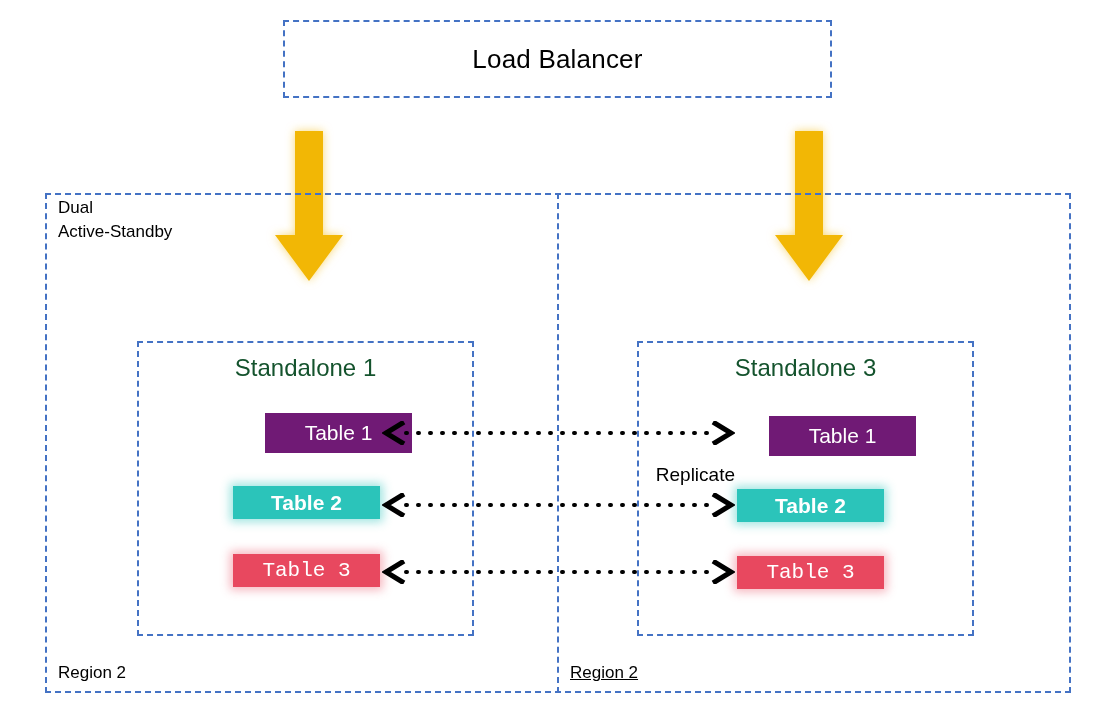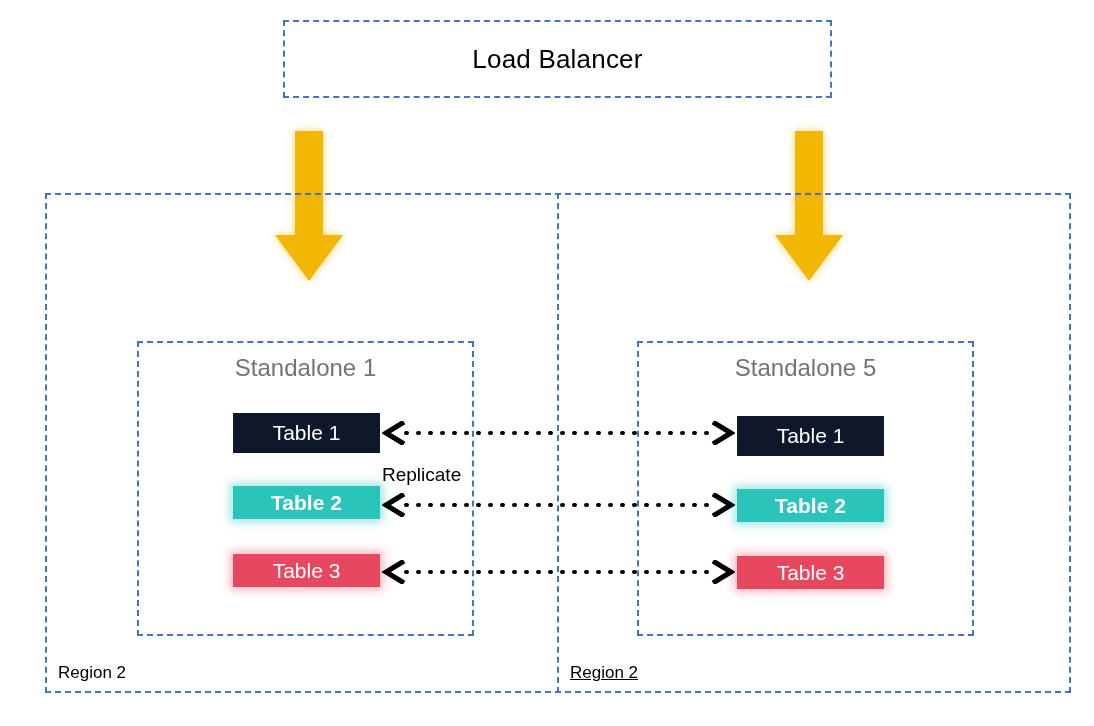--- a/index.html
+++ b/index.html
@@ -88,40 +88,40 @@
   #standalone-2 {
     left: 637px;
     top: 341px;
     width: 337px;
     height: 295px;
   }
   .standalone-title {
     position: absolute;
     top: 354px;
     font-size: 24px;
-    color: #737373;
+    color: #14532d;
     text-align: center;
     width: 337px;
   }
   #standalone-1-title { left: 137px; }
   #standalone-2-title { left: 637px; }
 
   
   .table-chip {
     position: absolute;
     display: flex;
     align-items: center;
     justify-content: center;
     color: #ffffff;
     font-size: 21px;
     box-sizing: border-box;
   }
-  .chip-green  { background: #0f172a; }
+  .chip-green  { background: #701a75; margin-left: 32px; }
   .chip-teal   { background: #2BC4BA; box-shadow: 0 0 9px 3px rgba(43,196,186,0.45); font-weight: bold; }
-  .chip-pink   { background: #E8485F; box-shadow: 0 0 9px 3px rgba(232,72,95,0.40); }
+  .chip-pink   { background: #E8485F; box-shadow: 0 0 9px 3px rgba(232,72,95,0.40); font-family: Liberation Mono, monospace; }
 
   
   #t1-left { left: 233px; top: 413px; width: 147px; height: 40px; }
   #t2-left { left: 233px; top: 486px; width: 147px; height: 33px; }
   #t3-left { left: 233px; top: 554px; width: 147px; height: 33px; }
   
   #t1-right { left: 737px; top: 416px; width: 147px; height: 40px; }
   #t2-right { left: 737px; top: 489px; width: 147px; height: 33px; }
   #t3-right { left: 737px; top: 556px; width: 147px; height: 33px; }
 
@@ -135,21 +135,21 @@
   #arrow-1 { top: 421px; }
   #arrow-2 { top: 493px; }
   #arrow-3 { top: 560px; }
   .replicate-arrow svg { display: block; }
 
   #replicate-label {
     position: absolute;
     left: 382px;
     top: 464px;
     width: 353px;
-    text-align: left;
+    text-align: right;
     font-size: 19px;
     color: #000000;
   }
 
   
   .gold-arrow {
     position: absolute;
     width: 76px;
     height: 155px;
     filter: drop-shadow(0 0 5px rgba(242,183,5,0.55));
@@ -172,41 +172,43 @@
       <polygon points="24,0 52,0 52,104 72,104 38,150 4,104 24,104" fill="#F2B705"></polygon>
     </svg>
   </div>
   <div class="gold-arrow" id="gold-arrow-right">
     <svg width="76" height="155" viewBox="0 0 76 155">
       <polygon points="24,0 52,0 52,104 72,104 38,150 4,104 24,104" fill="#F2B705"></polygon>
     </svg>
   </div>
 
   <div id="dual-container" class="dashed-box"></div>
+  <div class="dual-title">Dual
+Active-Standby</div>
 
   <div id="region-divider"></div>
 
   <div class="region-label" id="region-1-label">Region 2</div>
   <div class="region-label" id="region-2-label">Region 2</div>
 
   <div id="standalone-1" class="dashed-box"></div>
   <div class="standalone-title" id="standalone-1-title">Standalone 1</div>
 
   <div class="table-chip chip-green" id="t1-left">
     <span>Table 1</span>
   </div>
   <div class="table-chip chip-teal" id="t2-left">
     <span>Table 2</span>
   </div>
   <div class="table-chip chip-pink" id="t3-left">
     <span>Table 3</span>
   </div>
 
   <div id="standalone-2" class="dashed-box"></div>
-  <div class="standalone-title" id="standalone-2-title">Standalone 5</div>
+  <div class="standalone-title" id="standalone-2-title">Standalone 3</div>
 
   <div class="table-chip chip-green" id="t1-right">
     <span>Table 1</span>
   </div>
   <div class="table-chip chip-teal" id="t2-right">
     <span>Table 2</span>
   </div>
   <div class="table-chip chip-pink" id="t3-right">
     <span>Table 3</span>
   </div>

